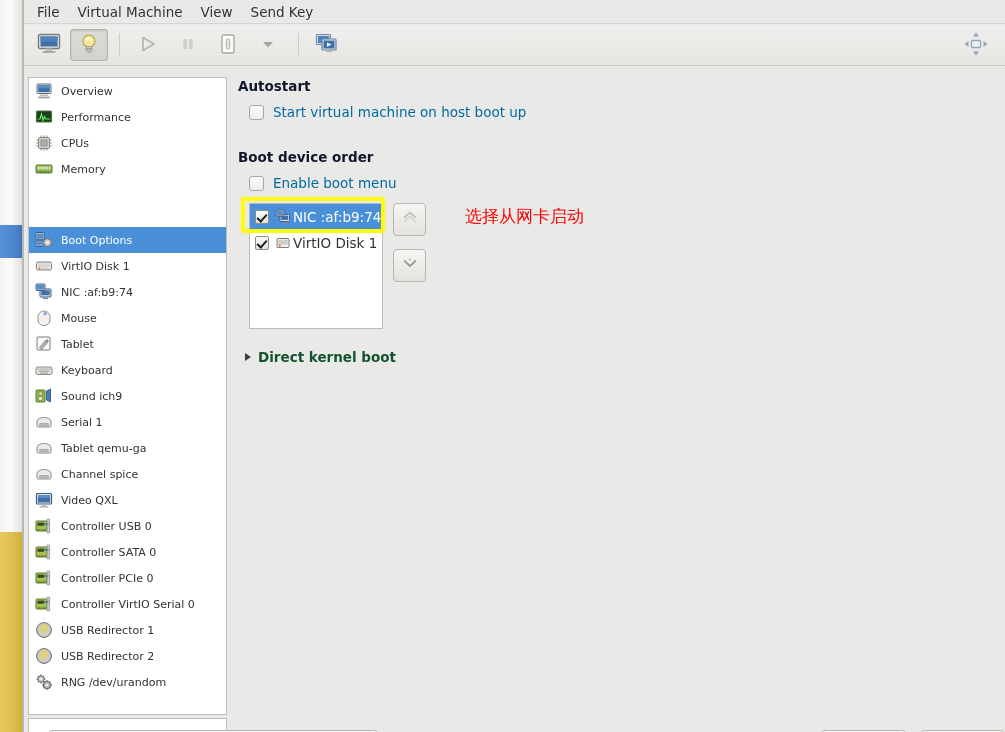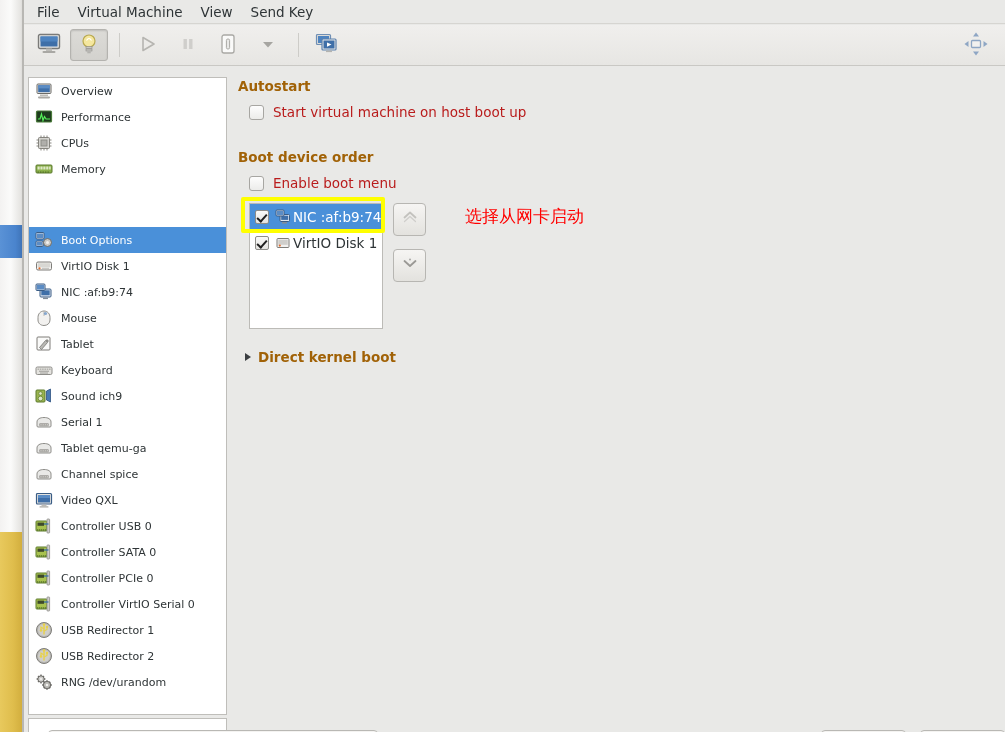--- a/index.html
+++ b/index.html
@@ -113,30 +113,30 @@
   }
   .btm-btn {
     position: absolute; height: 30px;
     background: linear-gradient(to bottom,#f4f3f1,#e4e3df);
     border: 1px solid #b9b8b4; border-radius: 4px;
   }
 
   
   .panel { position: absolute; left: 214px; top: 11px; width: 760px; }
   .section-title {
-    font-weight: bold; font-size: 13.5px; color: #a16207;
+    font-weight: bold; font-size: 13.5px; color: #0f172a;
   }
   .row { display: flex; align-items: center; }
   .chk {
     width: 15px; height: 15px; border-radius: 3px;
     background: linear-gradient(to bottom,#fdfdfd,#ececea);
     border: 1px solid #a7a6a2; flex: 0 0 15px;
     position: relative;
   }
-  .chk-label { margin-left: 9px; font-size: 13.5px; color: #b91c1c; }
+  .chk-label { margin-left: 9px; font-size: 13.5px; color: #0369a1; }
 
   
   .bootbox {
     position: absolute; left: 11px; top: 126px;
     width: 134px; height: 126px;
     background: #ffffff; border: 1px solid #bcbbb7;
   }
   .boot-row {
     height: 26px; display: flex; align-items: center; padding-left: 5px;
     font-size: 13.5px; white-space: nowrap;
@@ -181,21 +181,21 @@
     position: absolute; left: 7px; top: 272px;
     display: flex; align-items: center;
   }
   .tri {
     width: 0; height: 0;
     border-left: 6px solid #3b3f42;
     border-top: 4.5px solid transparent;
     border-bottom: 4.5px solid transparent;
     margin-right: 7px;
   }
-  .exp-label { font-weight: bold; font-size: 13.5px; color: #a16207; }
+  .exp-label { font-weight: bold; font-size: 13.5px; color: #14532d; }
 </style>
 </head>
 <body>
 
 <div id="root">
 
   <div class="bg-window">
     <div class="bg-white"></div>
     <div class="bg-blue"></div>
     <div class="bg-white2"></div>

